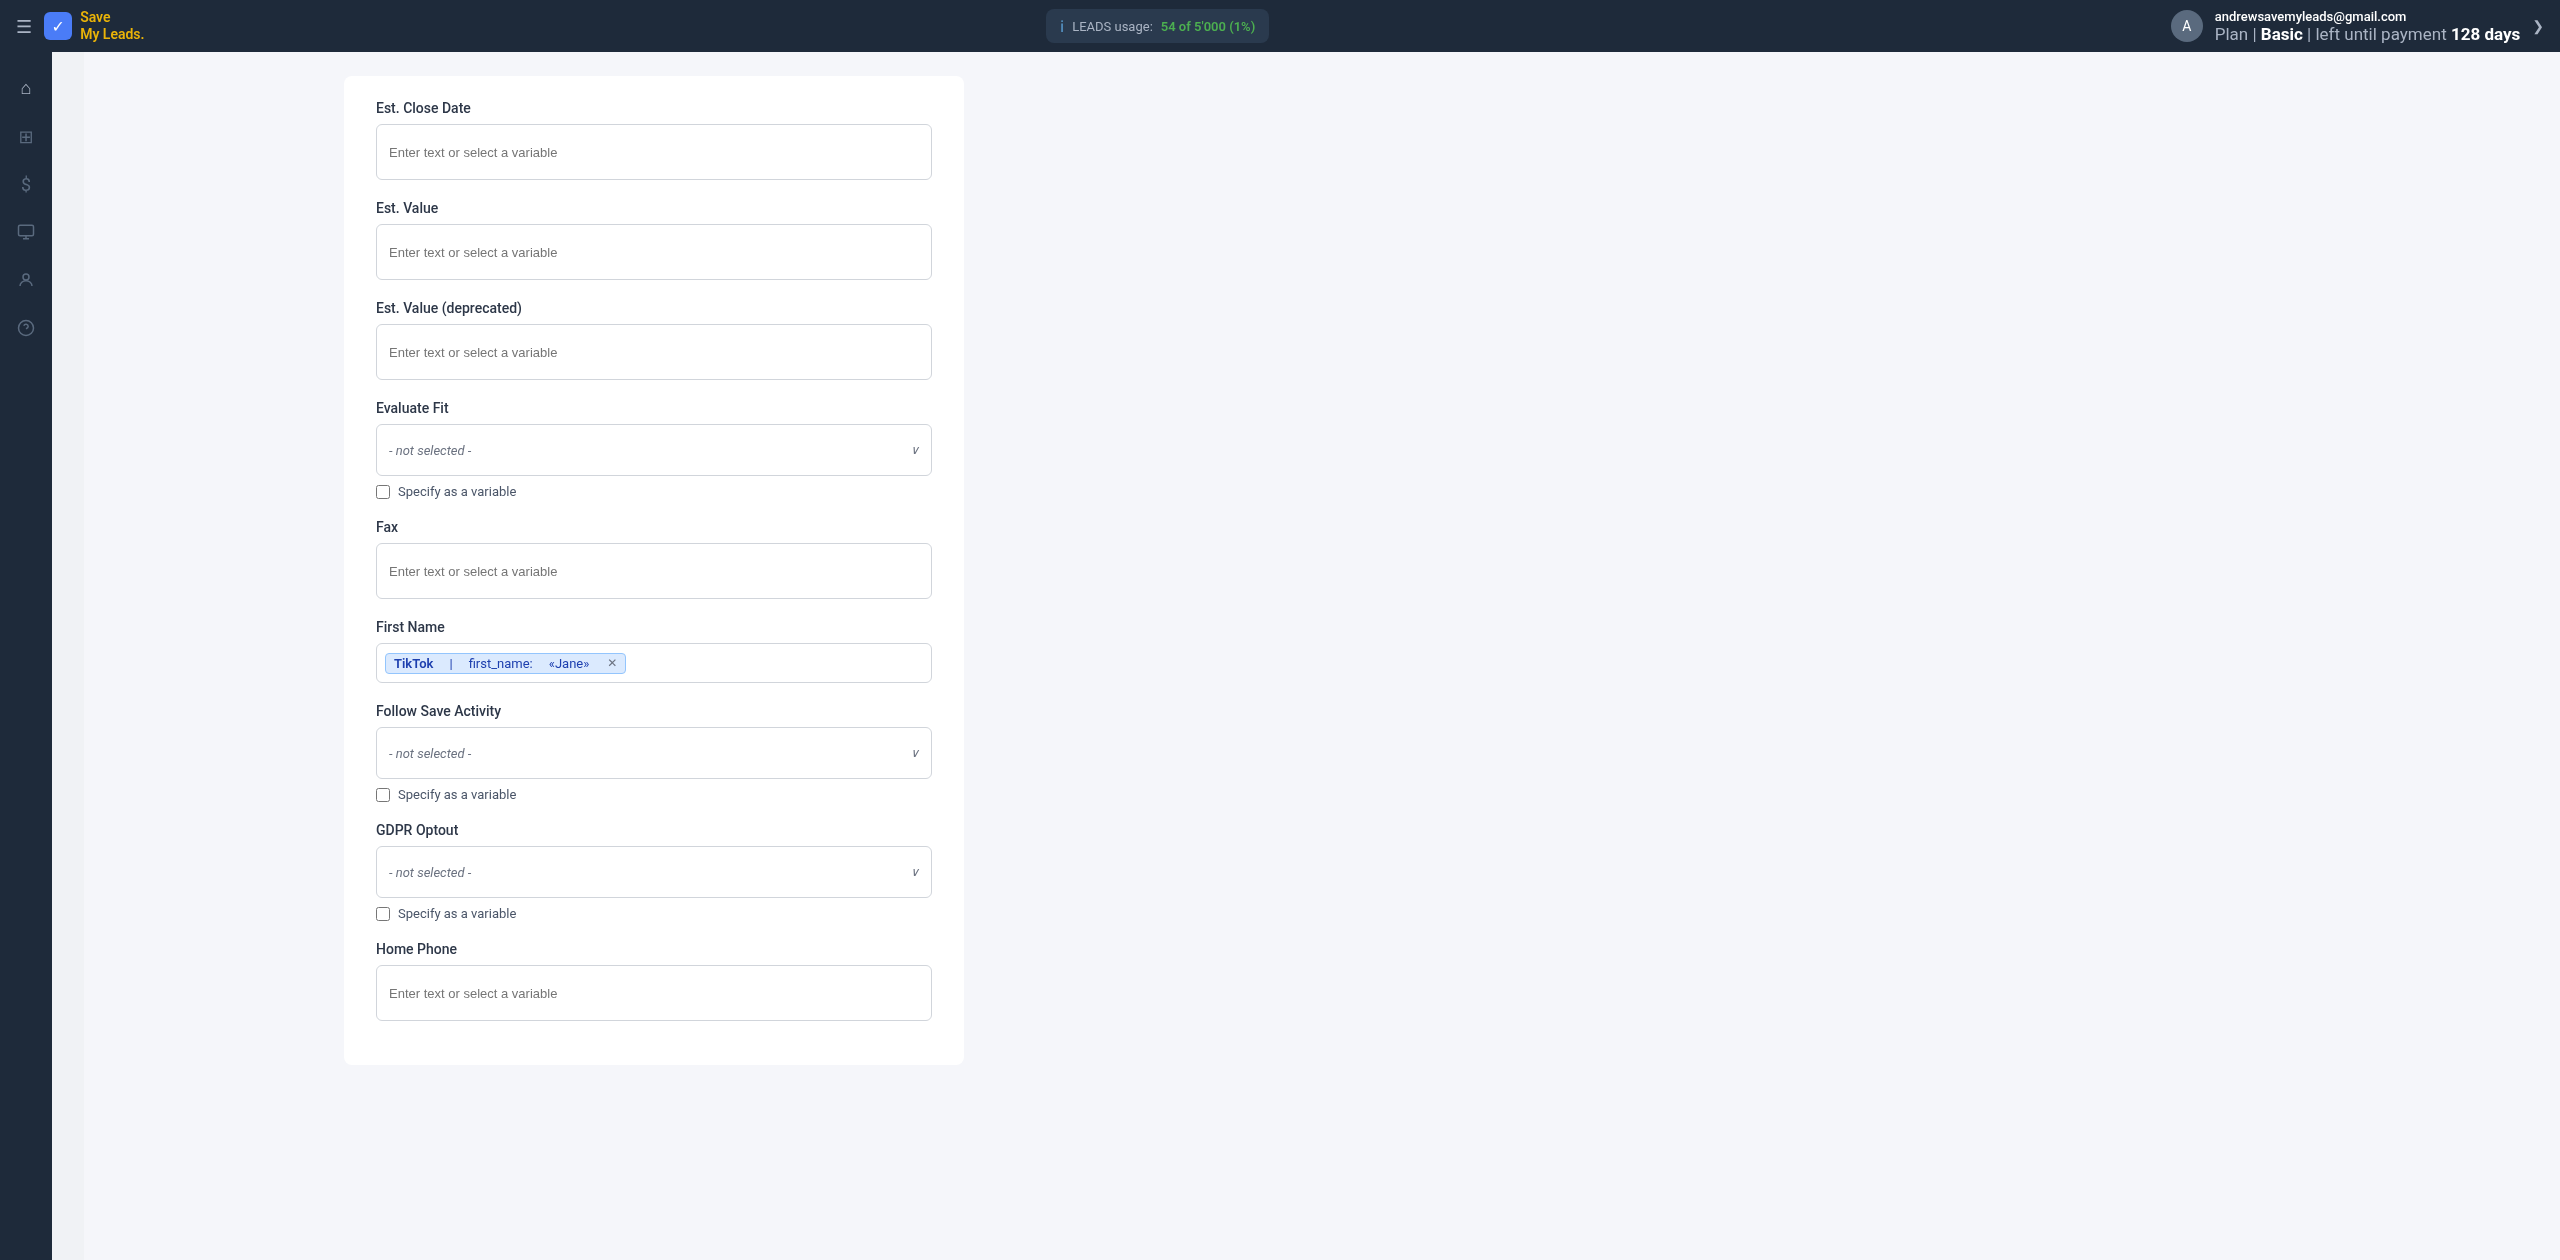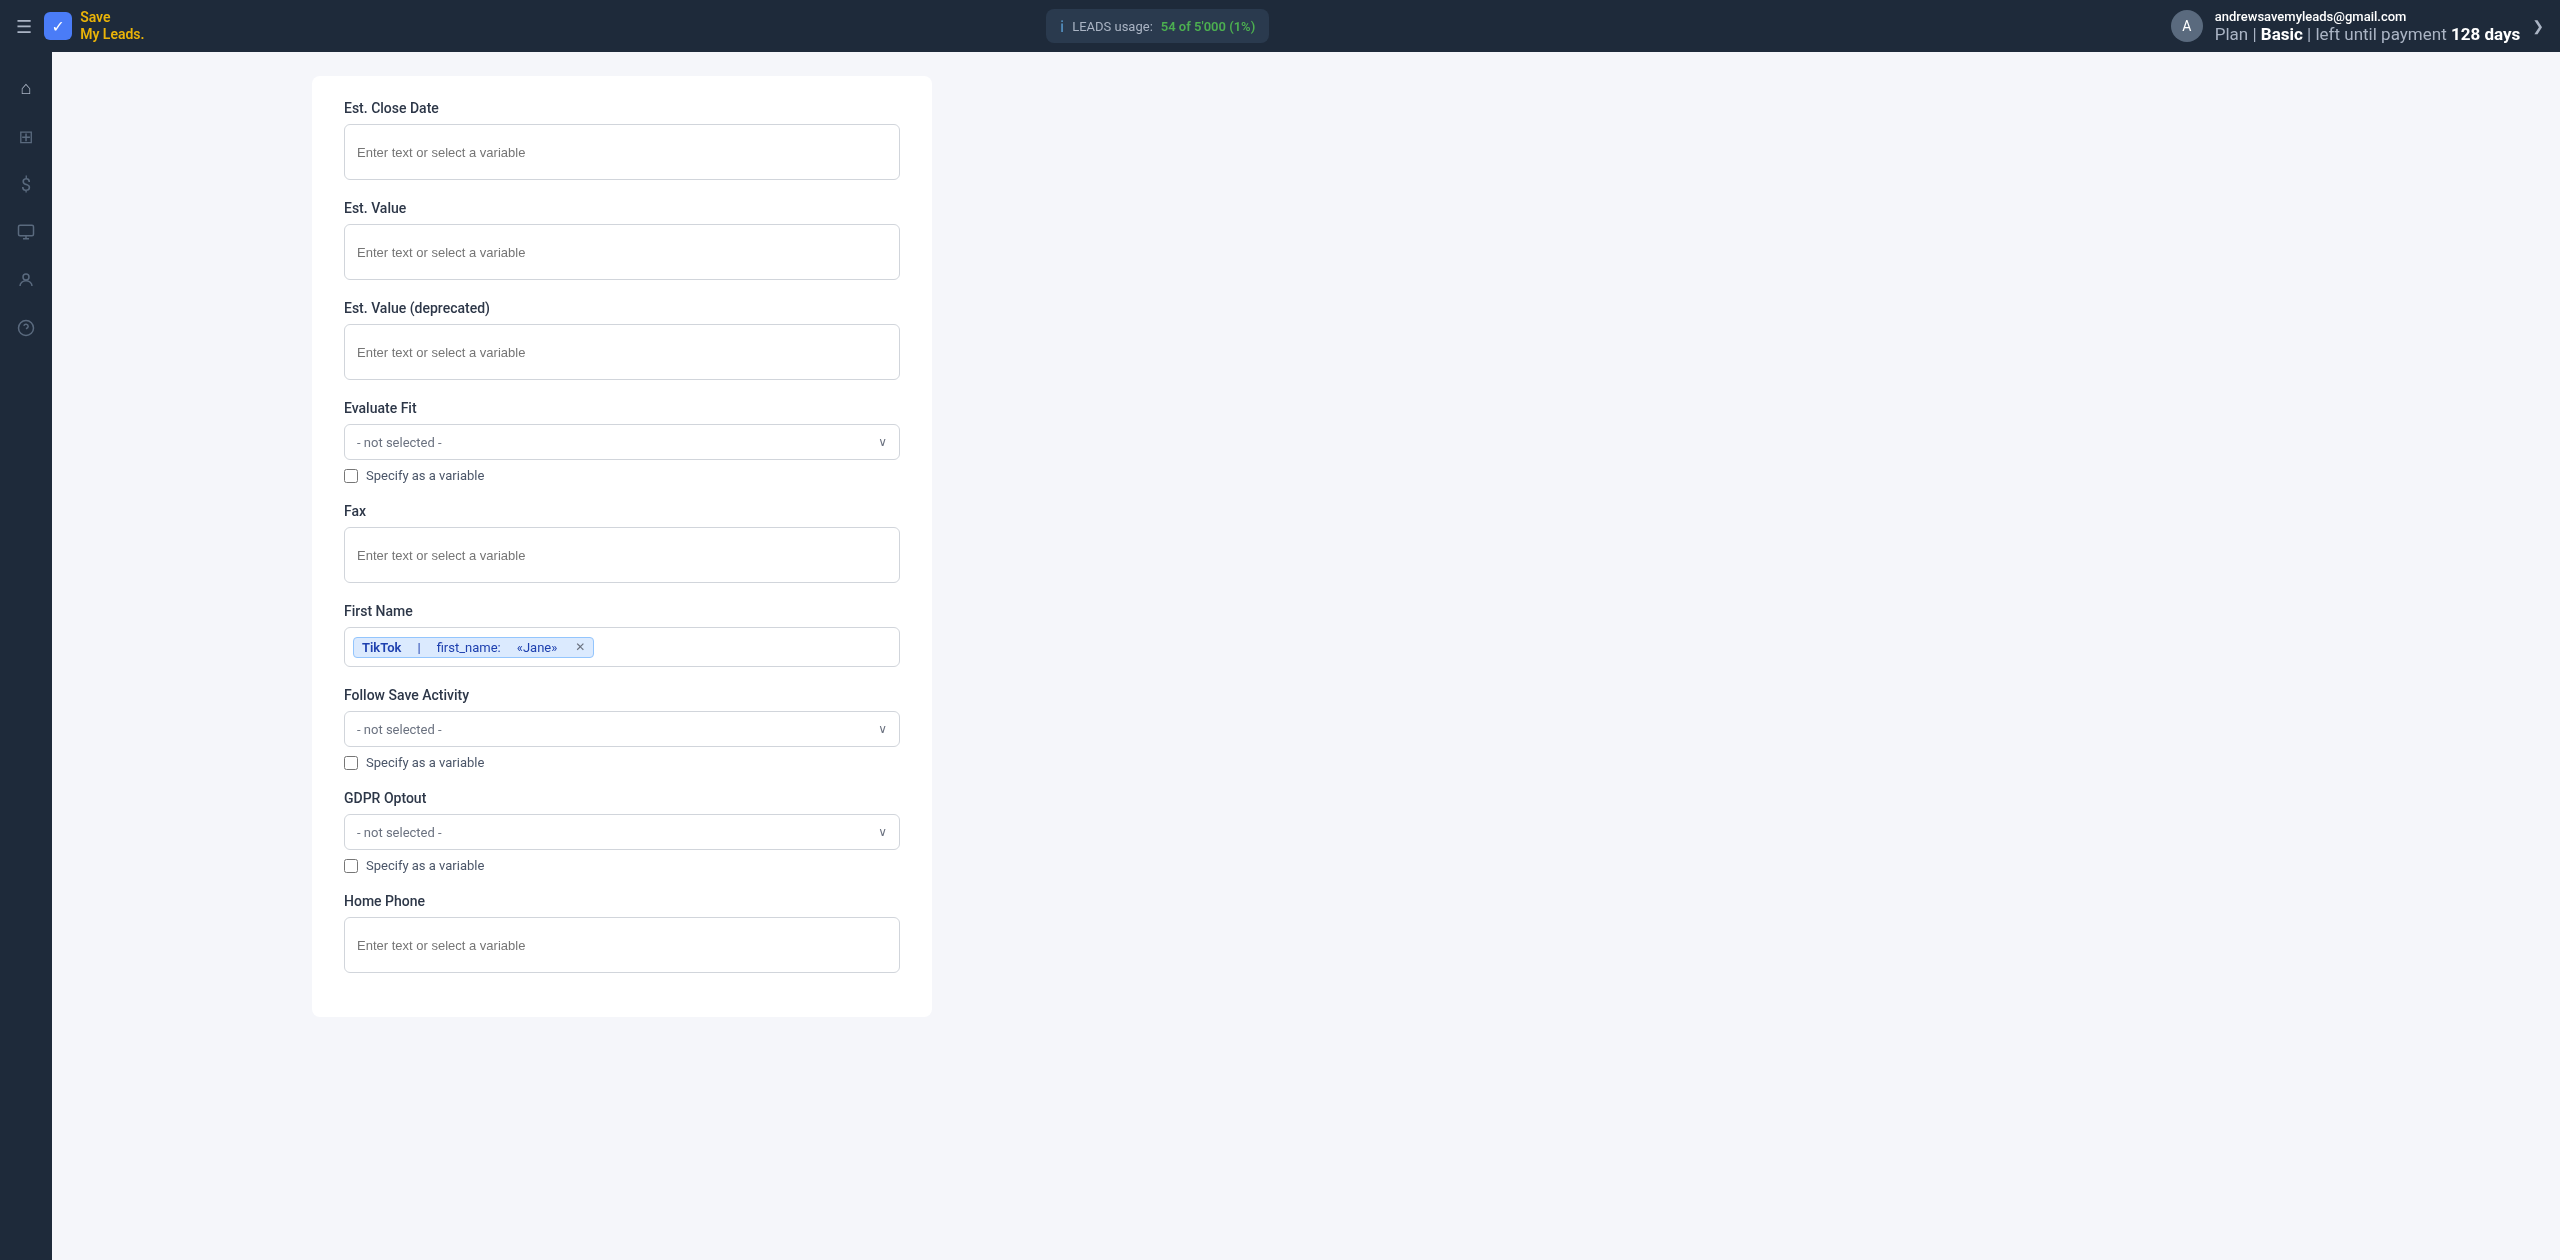--- a/index.html
+++ b/index.html
@@ -78,20 +78,21 @@
       transition: background 0.2s;
     }
     .sidebar-item.active { color: #aab4c4; }
 
     
     .content {
       flex: 1;
       overflow-y: auto;
       padding: 24px 48px 24px 260px;
       background: #f5f6fa;
+      margin-left: 32px;
     }
 
     
     .form-container {
       max-width: 620px;
       background: white;
       border-radius: 8px;
       padding: 24px 32px;
     }
 
@@ -110,31 +111,32 @@
       border-radius: 6px;
       padding: 0 12px;
       font-size: 13px;
       color: #aab4c4;
       background: white;
       outline: none;
     }
 
     .select-dropdown {
       width: 100%;
-      height: 36px;
+      height: 52px;
       border: 1px solid #d1d5db;
       border-radius: 6px;
       padding: 15px 12px;
       font-size: 13px;
       color: #6b7280;
       background: white;
       display: flex;
       align-items: center;
       justify-content: space-between;
       cursor: pointer;
+      font-style: italic;
     }
     .select-dropdown .chevron { color: #6b7280; font-size: 12px; }
 
     .checkbox-row {
       display: flex;
       align-items: center;
       gap: 8px;
       margin-top: 8px;
     }
     .checkbox-row input[type="checkbox"] { width: 14px; height: 14px; cursor: pointer; }

